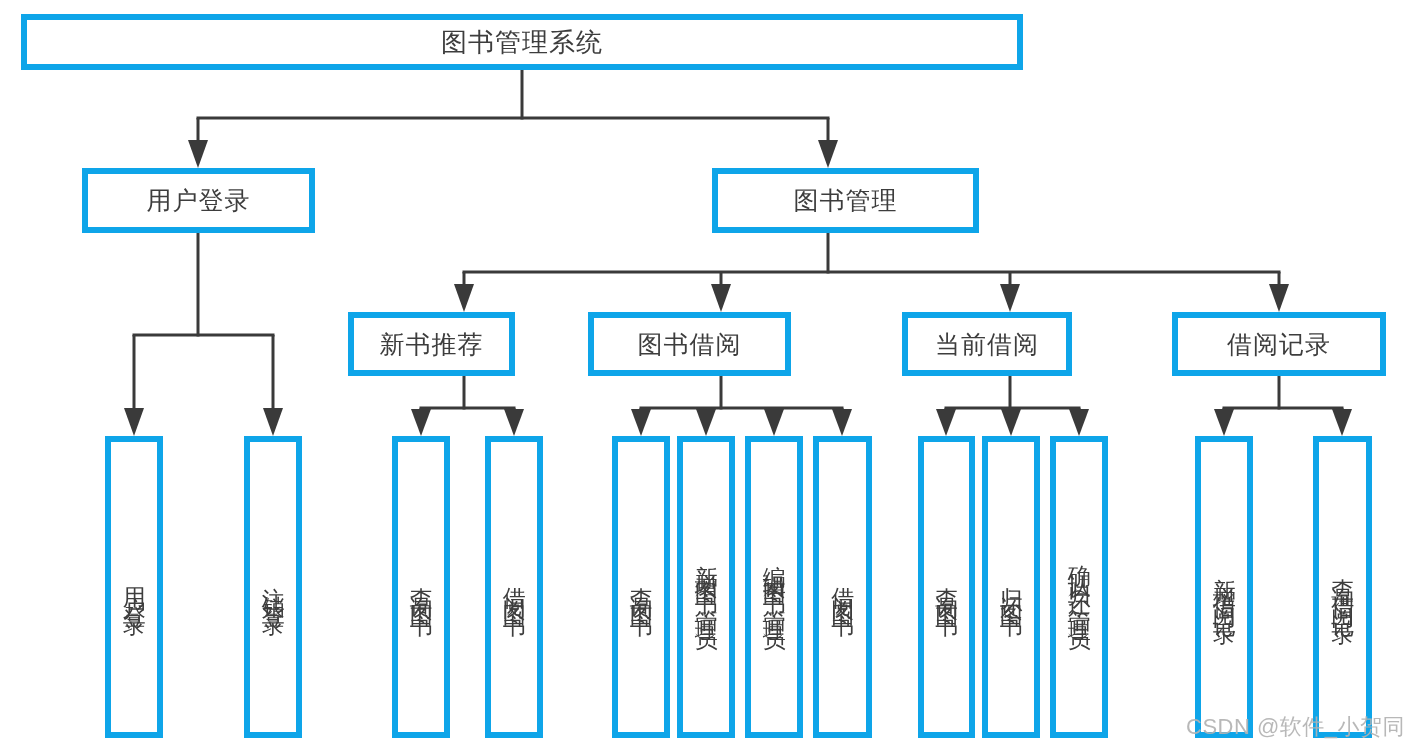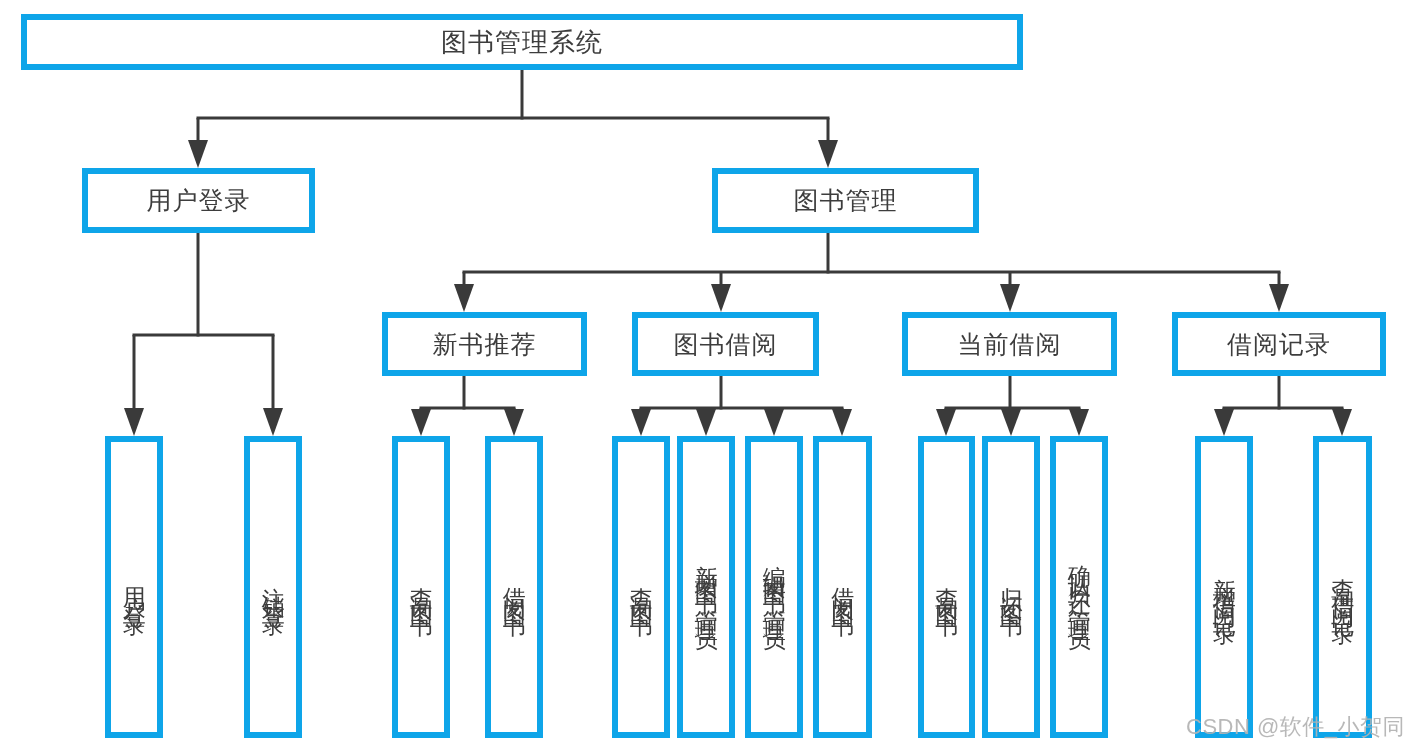--- a/index.html
+++ b/index.html
@@ -103,23 +103,23 @@
   </svg>
 
   <div class="node hbox root" style="left:21px;top:14px;width:1002px;height:56px">图书管理系统</div>
 
   <div class="node hbox" style="left:82px;top:168px;width:233px;height:65px">用户登录</div>
   <div class="node hbox" style="left:712px;top:168px;width:267px;height:65px">图书管理</div>
 
   <div class="node vbox" style="left:105px;top:436px;width:58px;height:302px">用户登录</div>
   <div class="node vbox" style="left:244px;top:436px;width:58px;height:302px">注销登录</div>
 
-  <div class="node hbox" style="left:382px;top:312px;width:205px;height:64px">新书推荐</div>
-  <div class="node hbox" style="left:632px;top:312px;width:187px;height:64px">图书借阅</div>
-  <div class="node hbox" style="left:902px;top:312px;width:215px;height:64px">当前借阅</div>
+  <div class="node hbox" style="left:348px;top:312px;width:167px;height:64px">新书推荐</div>
+  <div class="node hbox" style="left:588px;top:312px;width:203px;height:64px">图书借阅</div>
+  <div class="node hbox" style="left:902px;top:312px;width:170px;height:64px">当前借阅</div>
   <div class="node hbox" style="left:1172px;top:312px;width:214px;height:64px">借阅记录</div>
 
   <div class="node vbox" style="left:392px;top:436px;width:58px;height:302px">查询图书</div>
   <div class="node vbox" style="left:485px;top:436px;width:58px;height:302px">借阅图书</div>
 
   <div class="node vbox" style="left:612px;top:436px;width:58px;height:302px">查询图书</div>
   <div class="node vbox" style="left:677px;top:436px;width:58px;height:302px">新增图书（管理员）</div>
   <div class="node vbox" style="left:745px;top:436px;width:58px;height:302px">编辑图书（管理员）</div>
   <div class="node vbox" style="left:813px;top:436px;width:59px;height:302px">借阅图书</div>
 

